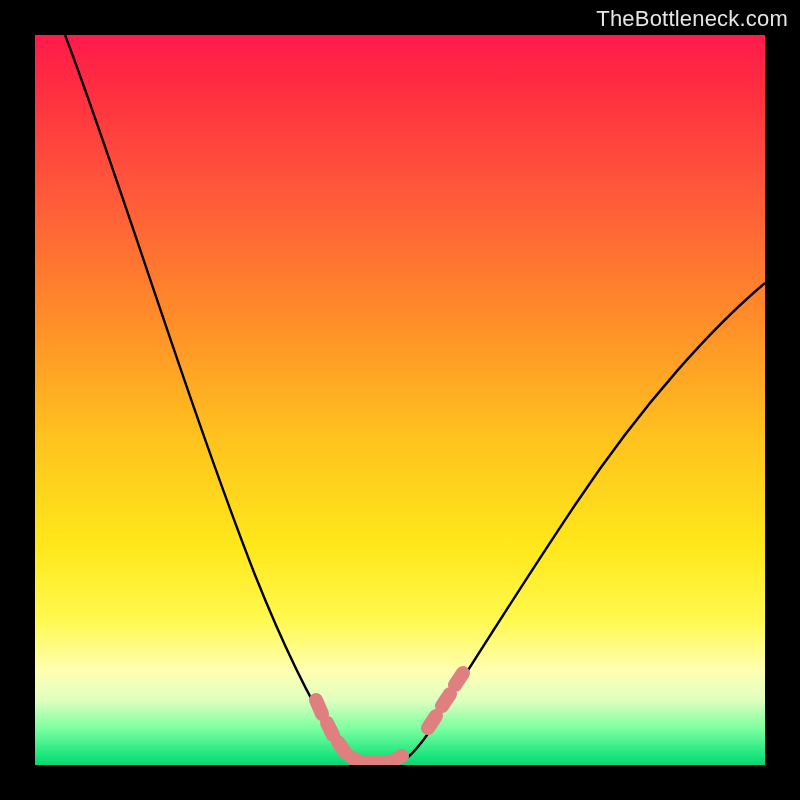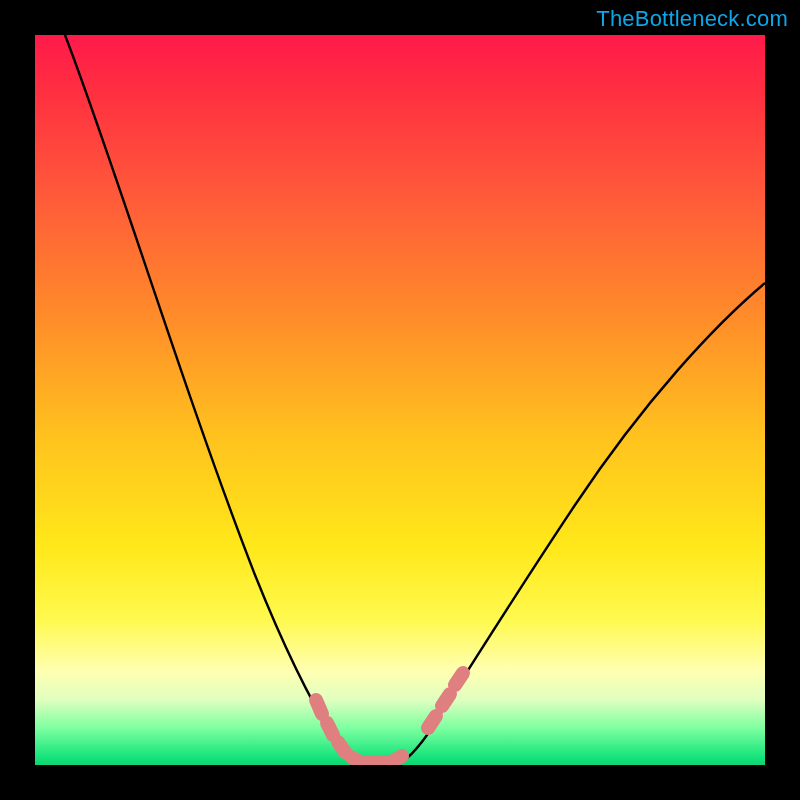--- a/index.html
+++ b/index.html
@@ -49,21 +49,21 @@
   svg.curve {
     position: absolute;
     left: 0; top: 0;
     width: 730px;
     height: 730px;
   }
   .watermark {
     position: absolute;
     top: 6px;
     right: 12px;
-    color: #0ea5e9;
+    color: #e5e5e5;
     font-size: 22px;
     letter-spacing: 0.2px;
     font-weight: 500;
     user-select: none;
   }
 </style>
 </head>
 <body>
 
 <div class="frame">

